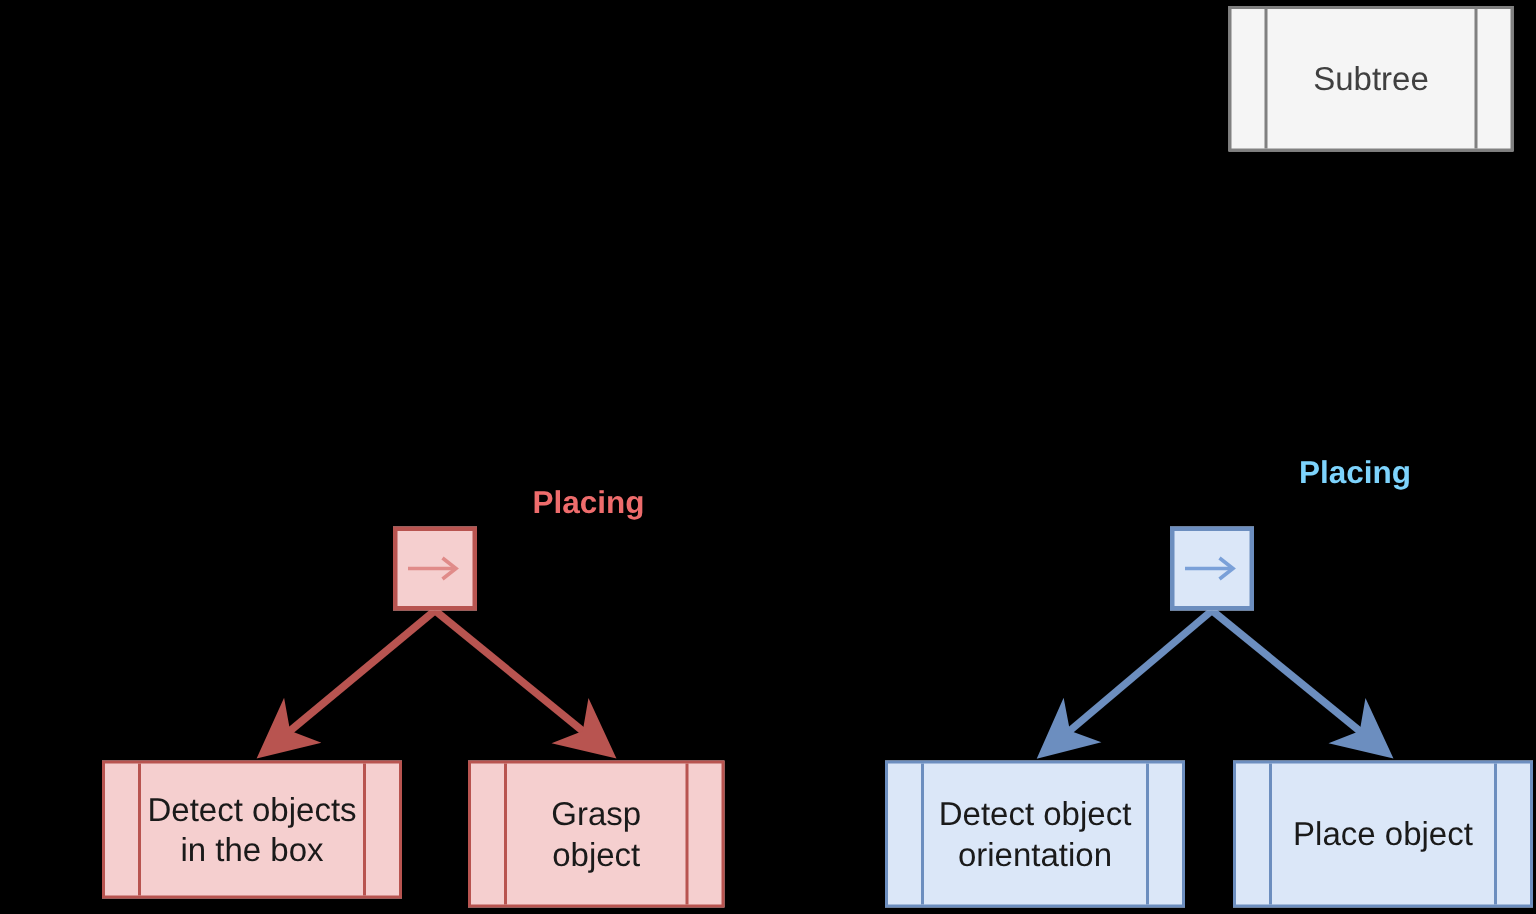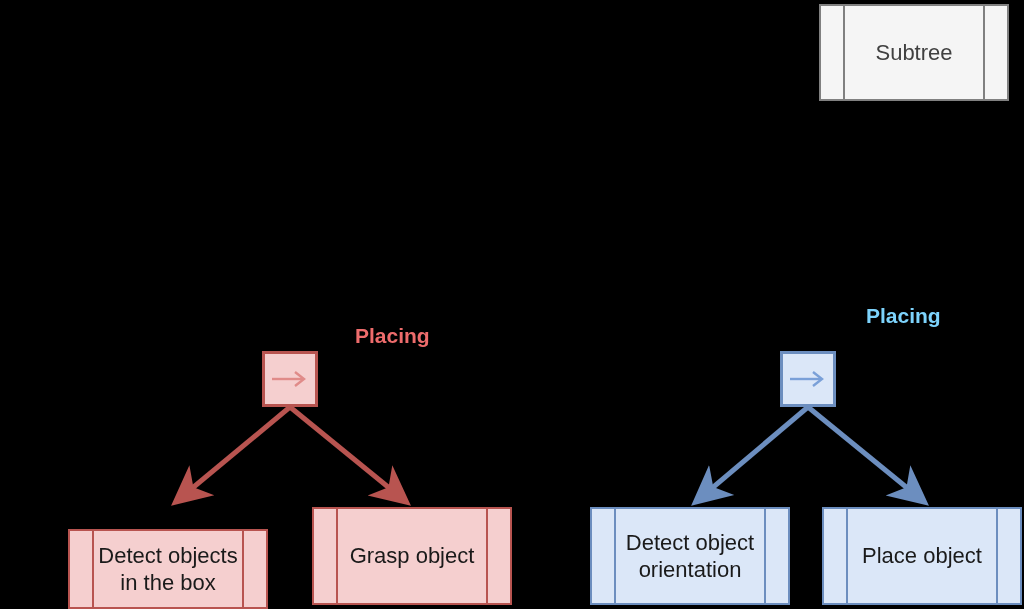--- a/index.html
+++ b/index.html
@@ -134,27 +134,27 @@
   <div class="tag" style="left:355px; top:324px; color:#ee6c6c;">Placing</div>
 
   <div class="seq blue" style="left:780px; top:351px;">
     <svg width="40" height="18" viewBox="0 0 40 18">
       <path d="M2 9 H33" stroke="#7aa0d8" stroke-width="2.4" fill="none"></path>
       <path d="M25 2 L34 9 L25 16" stroke="#7aa0d8" stroke-width="2.4" fill="none"></path>
     </svg>
   </div>
   <div class="tag" style="left:866px; top:304px; color:#7dd3fc;">Placing</div>
 
-  <div class="node red" style="left:68px; top:507px; width:200px; height:80px;margin-top:22px;">
+  <div class="node red" style="left:68px; top:507px; width:200px; height:92px;">
     <span class="bar left"></span>
     <span class="bar right"></span>
     <span class="label">Detect objects in the box</span>
   </div>
 
-  <div class="node red" style="left:312px; top:507px; width:200px; height:98px;">
+  <div class="node red" style="left:312px; top:507px; width:171px; height:98px;">
     <span class="bar left"></span>
     <span class="bar right"></span>
     <span class="label">Grasp object</span>
   </div>
 
   <div class="node blue" style="left:590px; top:507px; width:200px; height:98px;">
     <span class="bar left"></span>
     <span class="bar right"></span>
     <span class="label">Detect object orientation</span>
   </div>

